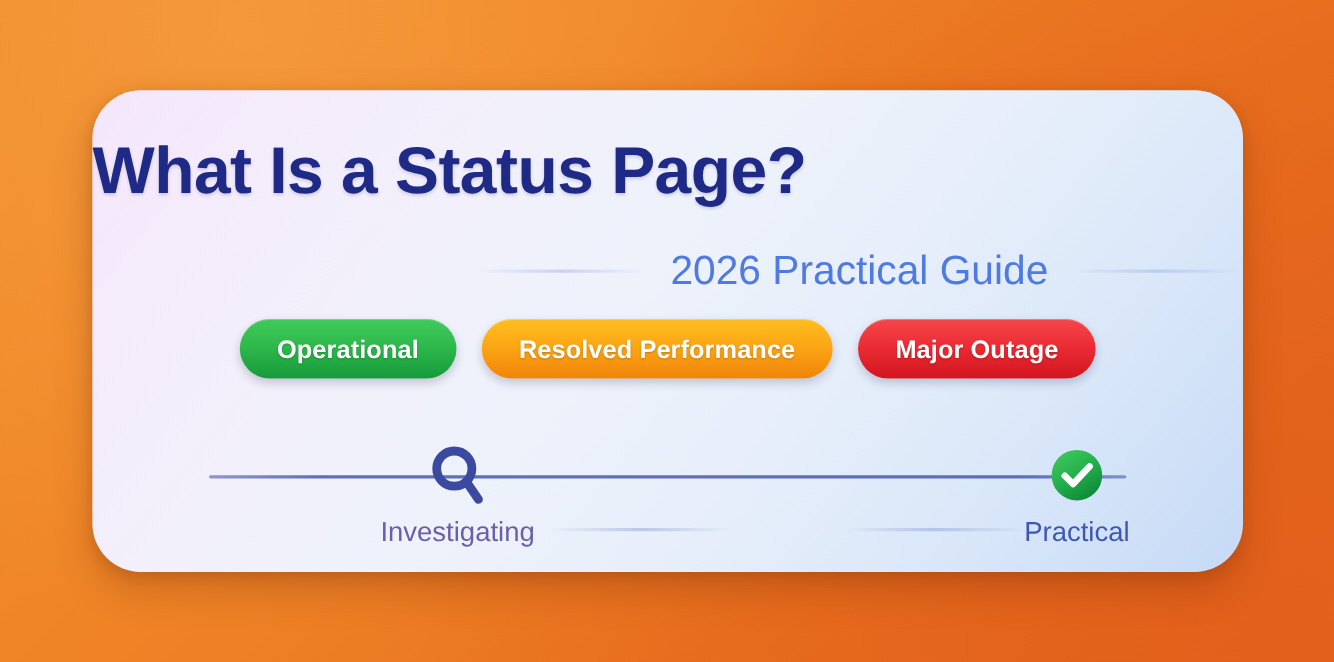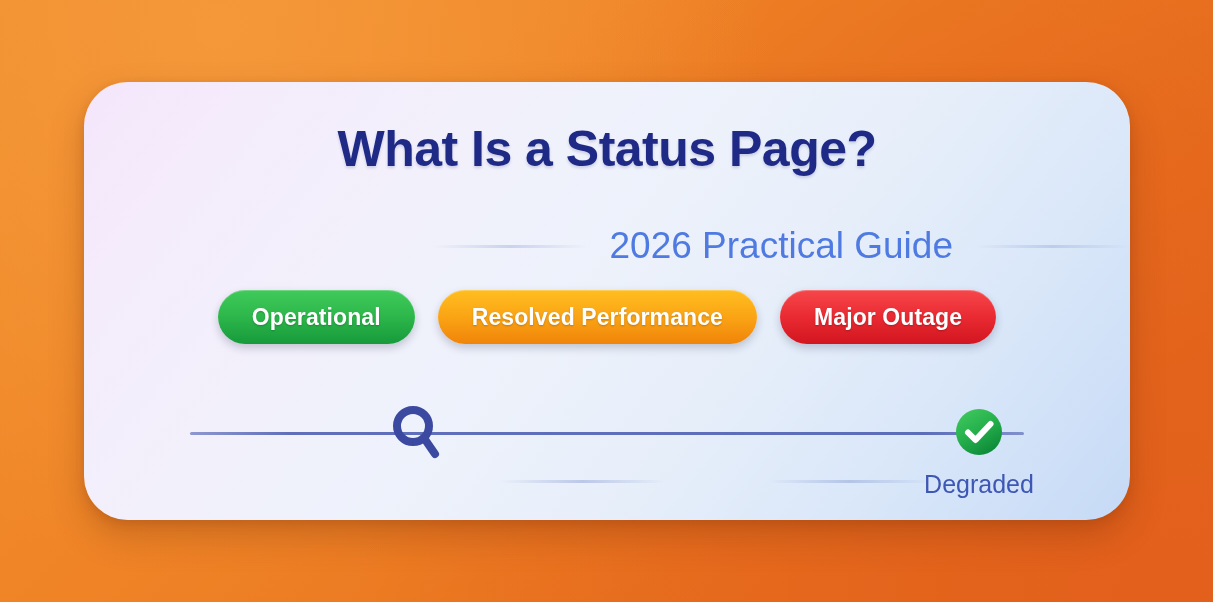--- a/index.html
+++ b/index.html
@@ -32,22 +32,22 @@
         #dbe8f9 78%,
         #c6daf6 100%);
     box-shadow: 0 16px 34px rgba(120,48,10,.30), 0 3px 10px rgba(120,48,10,.18);
     overflow:hidden;
   }
 
   
   #title {
     position:absolute;
     left:0; right:0; top:38px;
-    text-align:center;
-    font-size:50px;
+    text-align:left;
+    font-size:60px;
     font-weight:bold;
     letter-spacing:-.5px;
     color:#1f2a86;
     text-shadow:0 2px 3px rgba(40,40,120,.18);
     white-space:nowrap;
   }
 
   
   #subtitle-row {
     position:absolute;
@@ -179,34 +179,35 @@
     <div id="label-rule-1" class="label-rule"></div>
     <div id="label-rule-2" class="label-rule"></div>
 
     <div class="step" id="step-1">
       <div class="icon-wrap">
         <svg width="56" height="60" viewBox="0 0 56 60" aria-hidden="true">
           <circle cx="25" cy="24" r="16" fill="none" stroke="#3b4aa0" stroke-width="8"></circle>
           <line x1="36" y1="36" x2="47" y2="52" stroke="#3b4aa0" stroke-width="8" stroke-linecap="round"></line>
         </svg>
       </div>
+      <div class="step-label">Investigating</div>
     </div>
 
 
     <div class="step" id="step-3">
       <div class="icon-wrap">
         <svg width="52" height="54" viewBox="0 0 52 54" aria-hidden="true">
           <defs>
             <linearGradient id="checkGrad" x1="0" y1="0" x2="0.6" y2="1">
               <stop offset="0%" stop-color="#45cc60"></stop>
               <stop offset="55%" stop-color="#25b04c"></stop>
               <stop offset="100%" stop-color="#0f8c39"></stop>
             </linearGradient>
           </defs>
           <circle cx="26" cy="27" r="23" fill="url(#checkGrad)"></circle>
           <path d="M15 27.5 L22.5 35 L37.5 19" fill="none" stroke="#ffffff" stroke-width="6" stroke-linecap="round" stroke-linejoin="round"></path>
         </svg>
       </div>
-      <div class="step-label">Degraded</div>
+      <div class="step-label">Practical</div>
     </div>
 
   </div>
 </div>
 
 </body></html>

